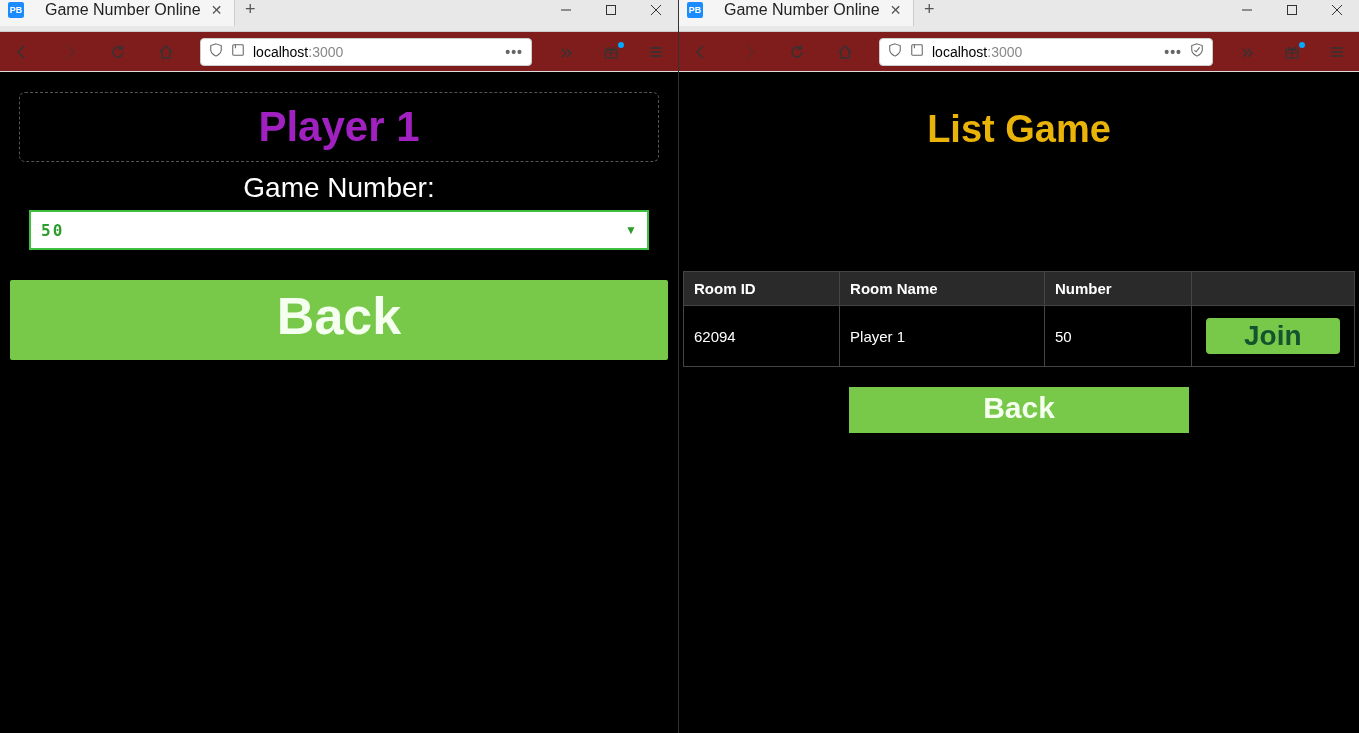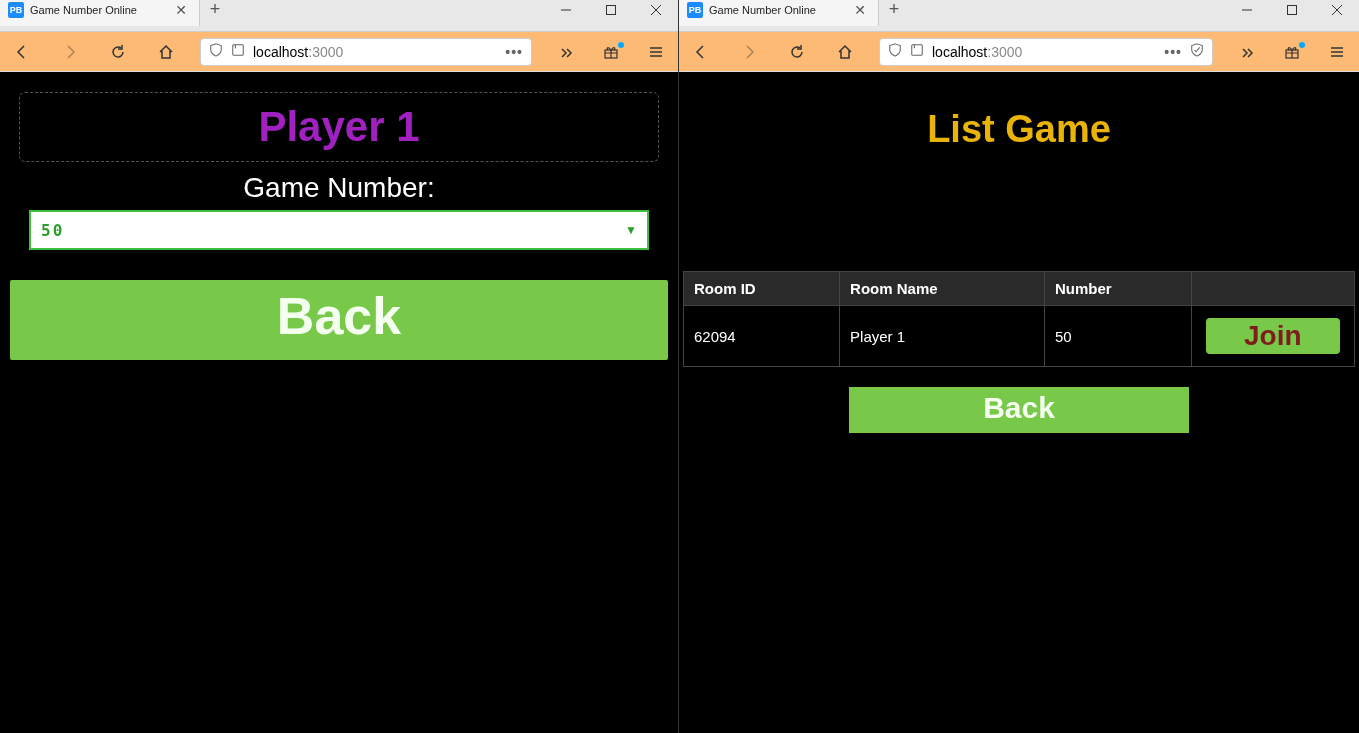--- a/index.html
+++ b/index.html
@@ -43,37 +43,37 @@
       height: 16px;
       background: #1a8cff;
       color: white;
       font-size: 9px;
       font-weight: bold;
       display: flex;
       align-items: center;
       justify-content: center;
       border-radius: 2px;
     }
-    .tab-title { font-size: 11px; color: #222; flex: 1; }
+    .tab-title { font-size: 16px; color: #222; flex: 1; margin-left: 15px; }
     .tab-close { font-size: 14px; color: #555; cursor: pointer; padding: 0 4px; }
     .new-tab { width: 30px; height:32px; display:flex; align-items:center; justify-content:center; font-size:18px; color:#555; }
     .titlebar-spacer { flex: 1; }
     .win-controls { display: flex; }
     .win-btn {
       width: 45px; height: 32px;
       display: flex; align-items: center; justify-content: center;
       font-size: 10px; color: #333;
     }
     .win-btn.close { color: #333; }
     .win-btn svg { width: 10px; height: 10px; }
 
     
     .urlbar {
       height: 40px;
-      background: #fdba74;
+      background: #7f1d1d;
       display: flex;
       align-items: center;
       padding: 0 8px;
       gap: 20px;
       border-bottom: 1px solid #ddd;
     }
     .nav-btn {
       width: 28px; height: 28px;
       display: flex; align-items: center; justify-content: center;
       border-radius: 4px; color: #333;
@@ -198,21 +198,21 @@
     }
     table.game-list td {
       color: #fff;
       padding: 10px 10px;
       border: 1px solid #444;
       font-size: 15px;
       background: #000;
     }
     .join-btn {
       background: #78c94a;
-      color: #7f1d1d;
+      color: #14532d;
       font-size: 28px;
       font-weight: bold;
       text-align: center;
       border-radius: 4px;
       padding: 2px 0;
       margin: 2px 4px;
     }
     td.join-cell { padding: 4px; text-align:center; }
     .back-btn2 {
       width: 340px;

